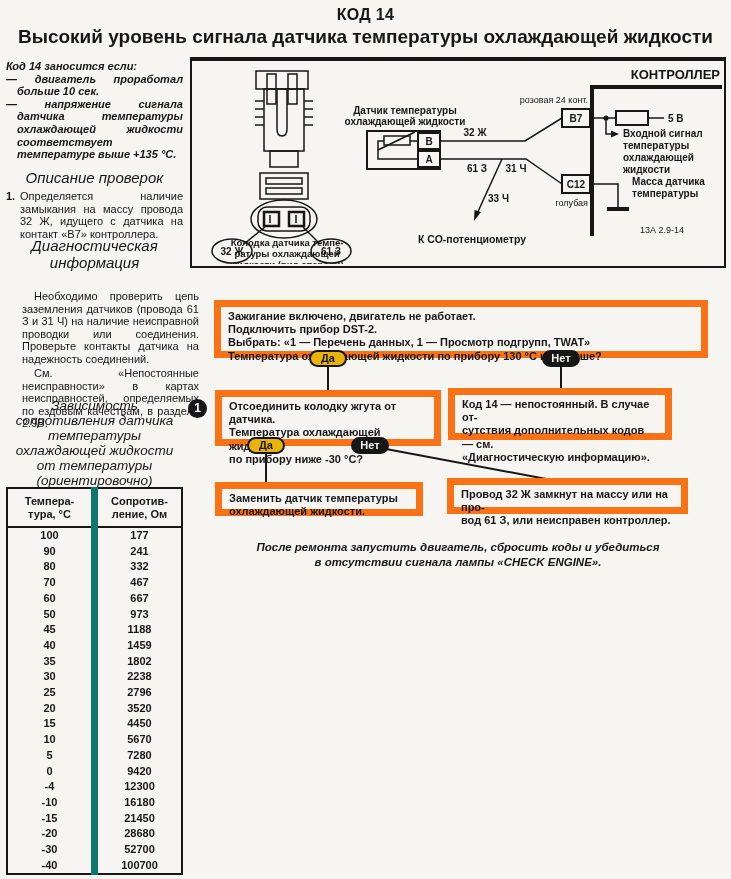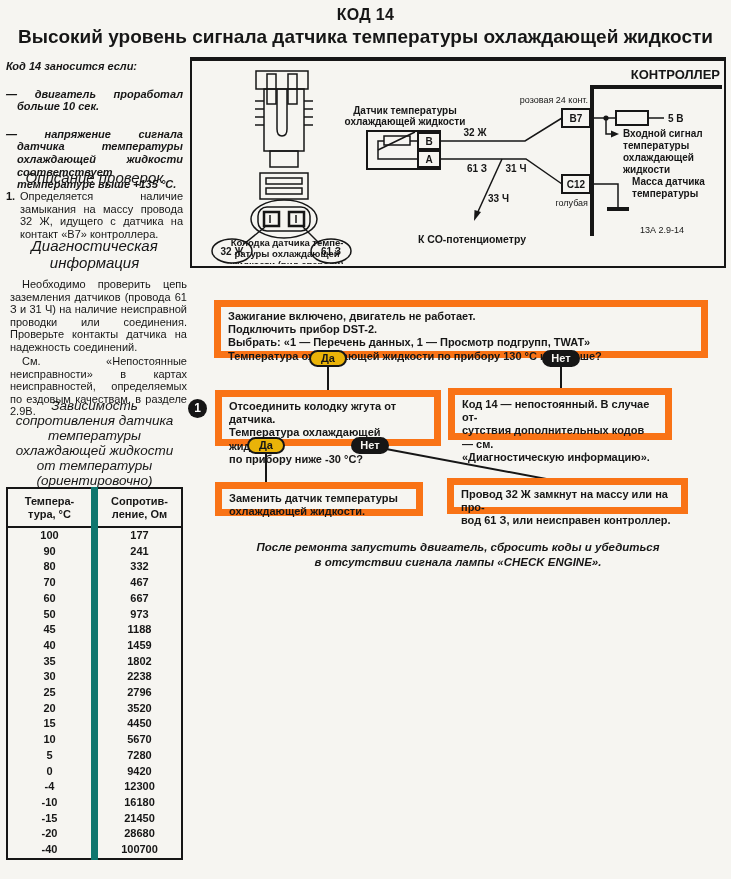--- a/index.html
+++ b/index.html
@@ -10,27 +10,27 @@
   }
   .center-abs { position:absolute; left:0; width:100%; text-align:center; }
   .title { top:6px; font-size:16px; font-weight:bold; letter-spacing:.3px; }
   .subtitle { top:26px; font-size:19px; font-weight:bold; }
 
   
   .sidebar { position:absolute; left:6px; top:0; width:177px; height:879px; }
   .sidebar > div, .sidebar > table { position:absolute; left:0; width:177px; }
   .intro { font-style:italic; font-weight:bold; font-size:11px; line-height:12.6px; }
   .intro-head { }
-  .intro-item { text-indent:-11px; padding-left:11px; text-align:justify;margin-top:15px; }
+  .intro-item { text-indent:-11px; padding-left:11px; text-align:justify; }
   .h-it { font-style:italic; font-size:15px; line-height:16.5px; text-align:center; }
   .h-it2 { font-style:italic; font-size:13.5px; line-height:15px; text-align:center; }
   .check { display:flex; font-size:11px; line-height:12.6px; }
   .cnum { width:14px; font-weight:bold; flex:none; }
   .ctext { flex:1; text-align:justify; }
-  .bodyp { font-size:11px; line-height:12.6px; text-align:justify; text-indent:12px; margin:4px; }
+  .bodyp { font-size:11px; line-height:12.6px; text-align:justify; text-indent:12px; margin:16px; }
 
   
   .rtable { border-collapse:collapse; table-layout:fixed; width:172px; left:2px;
             background:#f6f5f1; }
   .rtable th, .rtable td { border:0; padding:0; text-align:center; font-weight:bold; }
   .rtable { border:2px solid #161616; }
   .rtable th { height:37px; font-size:11px; line-height:13px; white-space:pre-line;
                border-bottom:2px solid #161616; vertical-align:middle; }
   .rtable th + th, .rtable td + td { border-left:7px solid #0f766e; }
   .rtable td { font-size:11px; height:15.7px; line-height:15.7px; }
@@ -176,20 +176,24 @@
           </tr>
         <tr>
             <td>-15</td>
             <td>21450</td>
           </tr>
         <tr>
             <td>-20</td>
             <td>28680</td>
           </tr>
         <tr>
+            <td>-30</td>
+            <td>52700</td>
+          </tr>
+        <tr>
             <td>-40</td>
             <td>100700</td>
           </tr>
       </tbody>
     </table>
   </div>
 
   <div class="diagram-panel">
     <svg width="530" height="203" viewBox="0 0 530 203">
 

